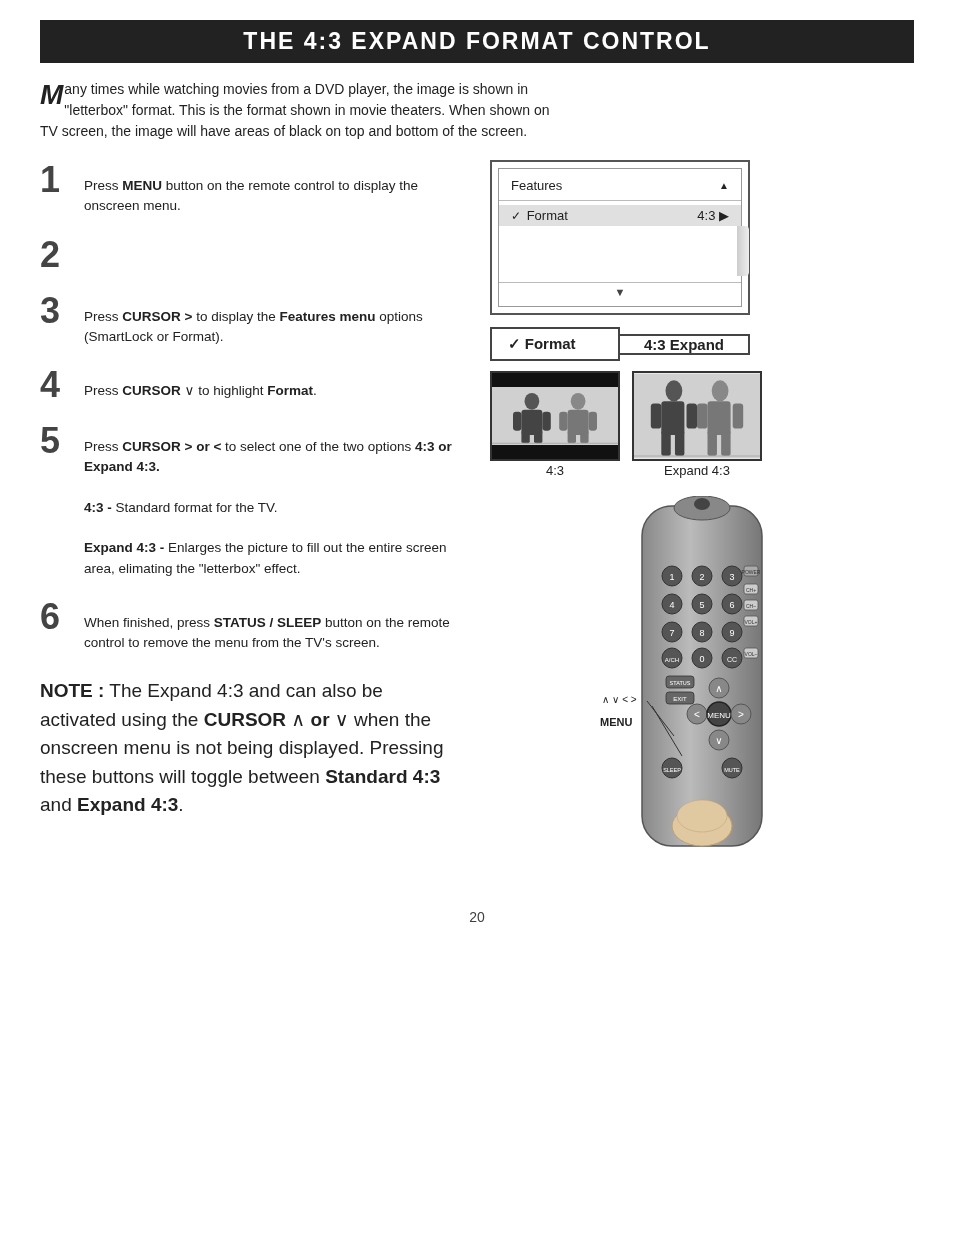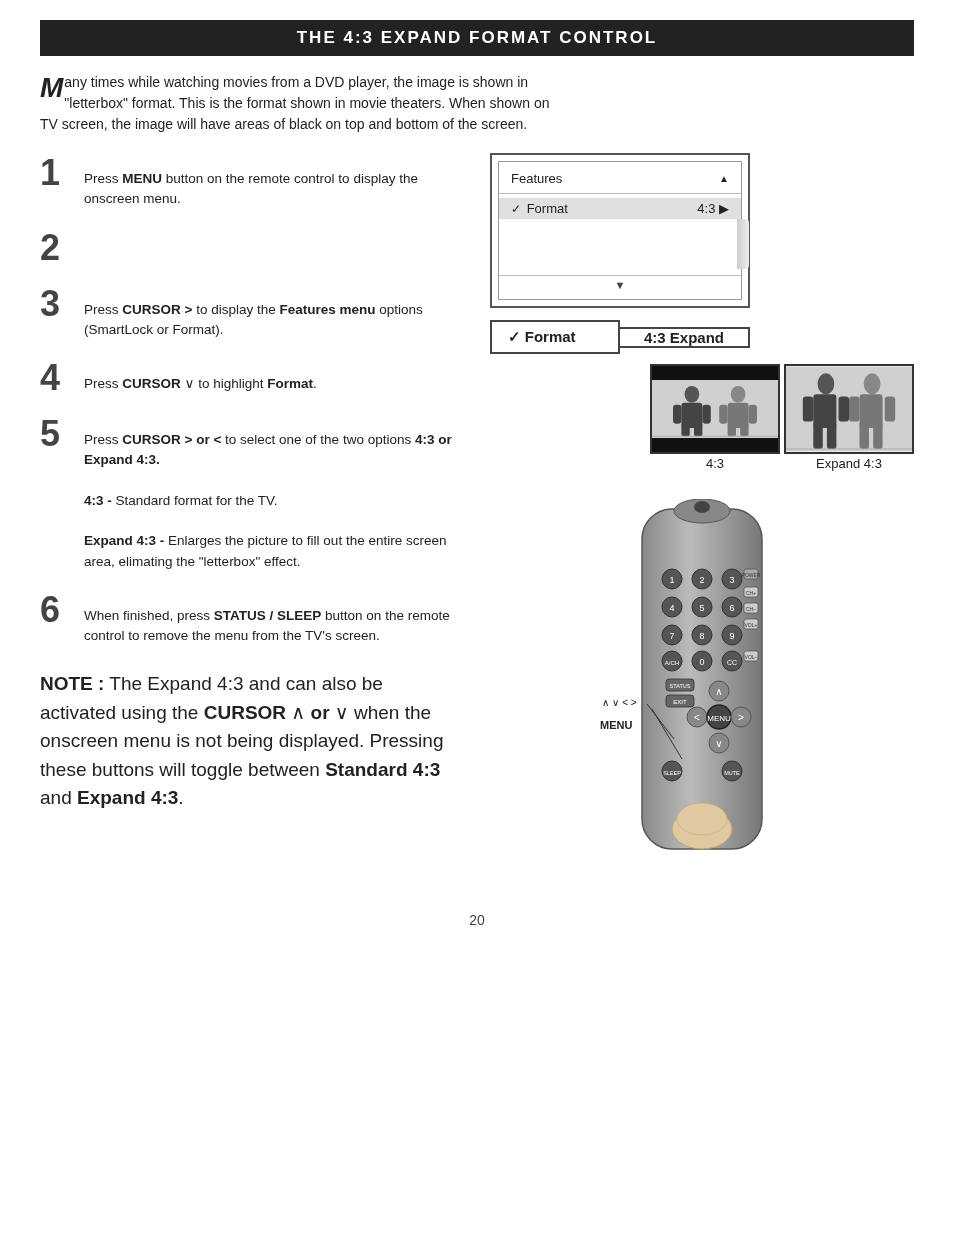--- a/index.html
+++ b/index.html
@@ -19,21 +19,21 @@
       padding: 20px 40px 40px 40px;
       position: relative;
     }
 
     
     .title-bar {
       background: #222;
       color: #fff;
       text-align: center;
       padding: 8px 0;
-      font-size: 17px;
+      font-size: 23px;
       font-weight: bold;
       letter-spacing: 2px;
       margin-bottom: 16px;
     }
 
     
     .intro {
       font-size: 14px;
       line-height: 1.5;
       margin-bottom: 18px;
@@ -157,23 +157,22 @@
       font-size: 15px;
       font-weight: bold;
       background: #fff;
       min-width: 130px;
       text-align: center;
     }
 
     
     .tv-images-row {
       display: flex;
-      gap: 4px;
-      margin-bottom: 20px;
-      justify-content: flex-end;
+      gap: 12px;
+      margin-bottom: 10px;
     }
     .tv-image-box {
       width: 130px;
       height: 90px;
       border: 2px solid #333;
       background: #111;
       position: relative;
       overflow: hidden;
       display: flex;
       align-items: center;

